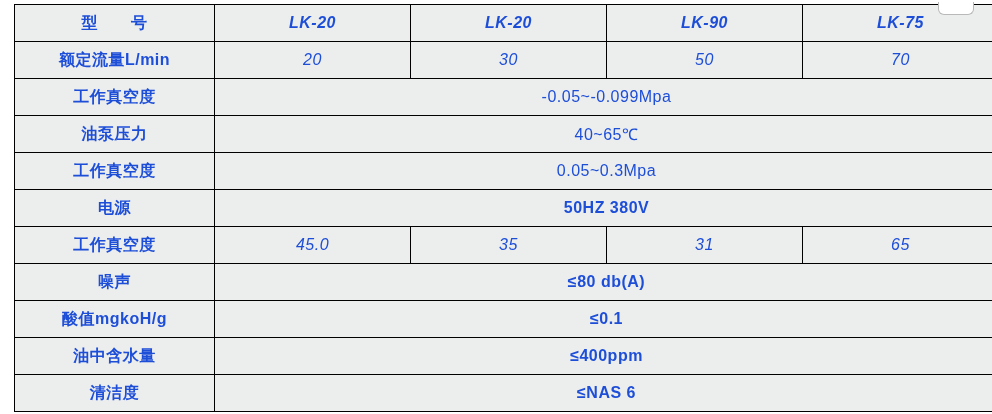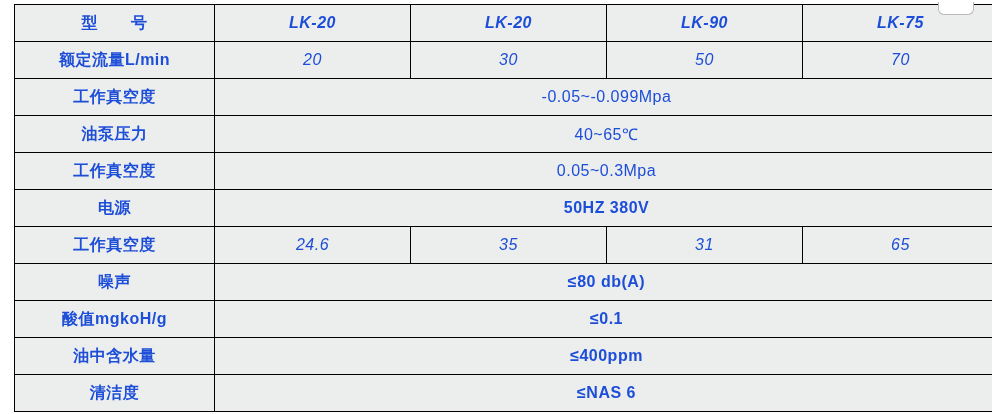--- a/index.html
+++ b/index.html
@@ -114,21 +114,21 @@
         <td class="value" colspan="4">0.05~0.3Mpa</td>
       </tr>
 
       <tr>
         <td class="label">电源</td>
         <td class="value-b" colspan="4">50HZ 380V</td>
       </tr>
 
       <tr>
         <td class="label">工作真空度</td>
-        <td class="col num">24.6</td>
+        <td class="col num">45.0</td>
         <td class="col num">35</td>
         <td class="col num">31</td>
         <td class="col num">65</td>
       </tr>
 
       <tr>
         <td class="label">噪声</td>
         <td class="value-b" colspan="4">≤80 db(A)</td>
       </tr>
 

